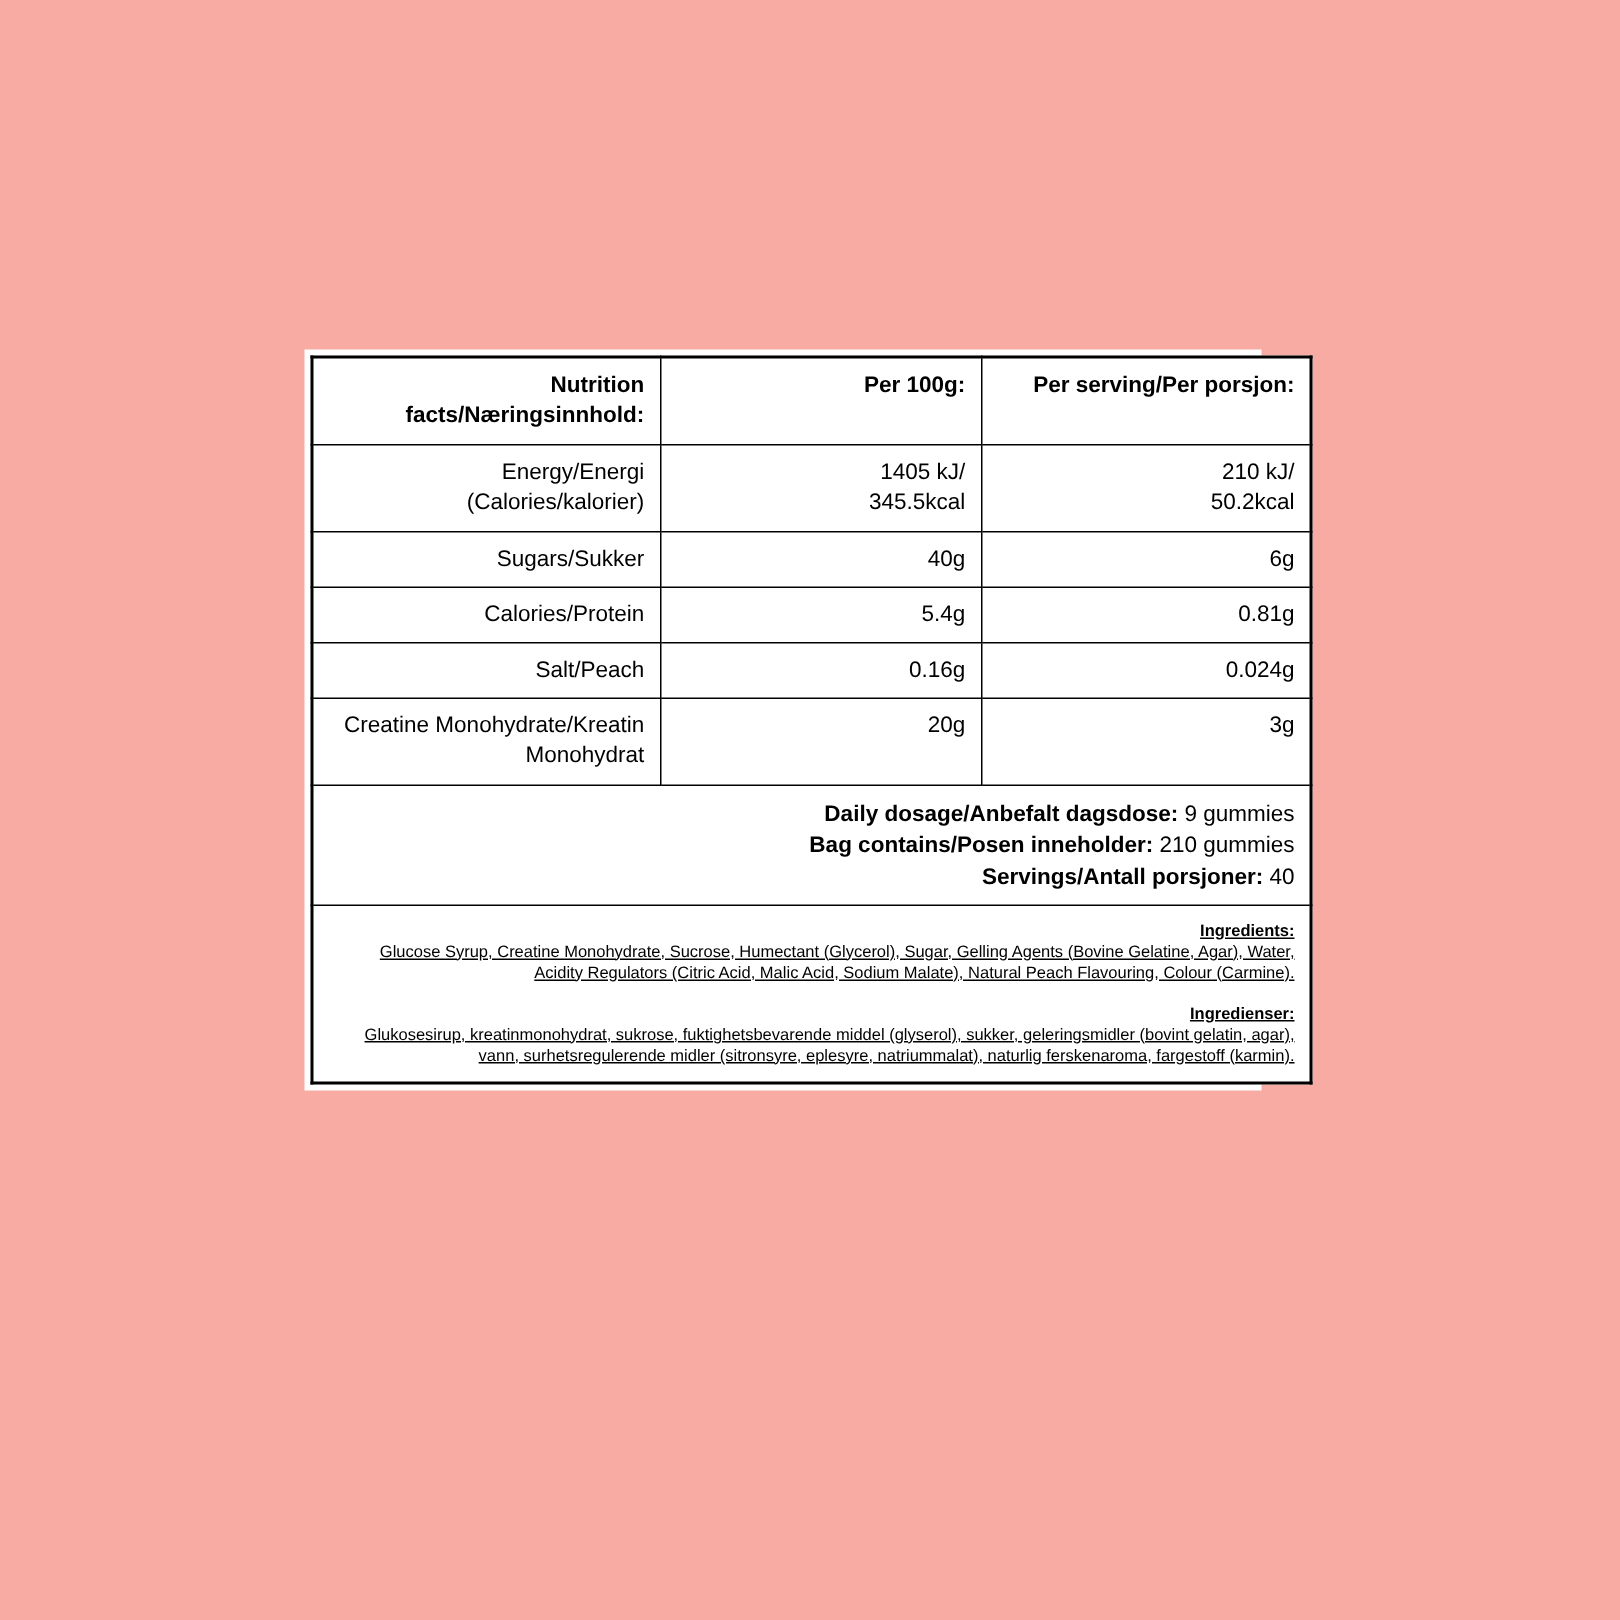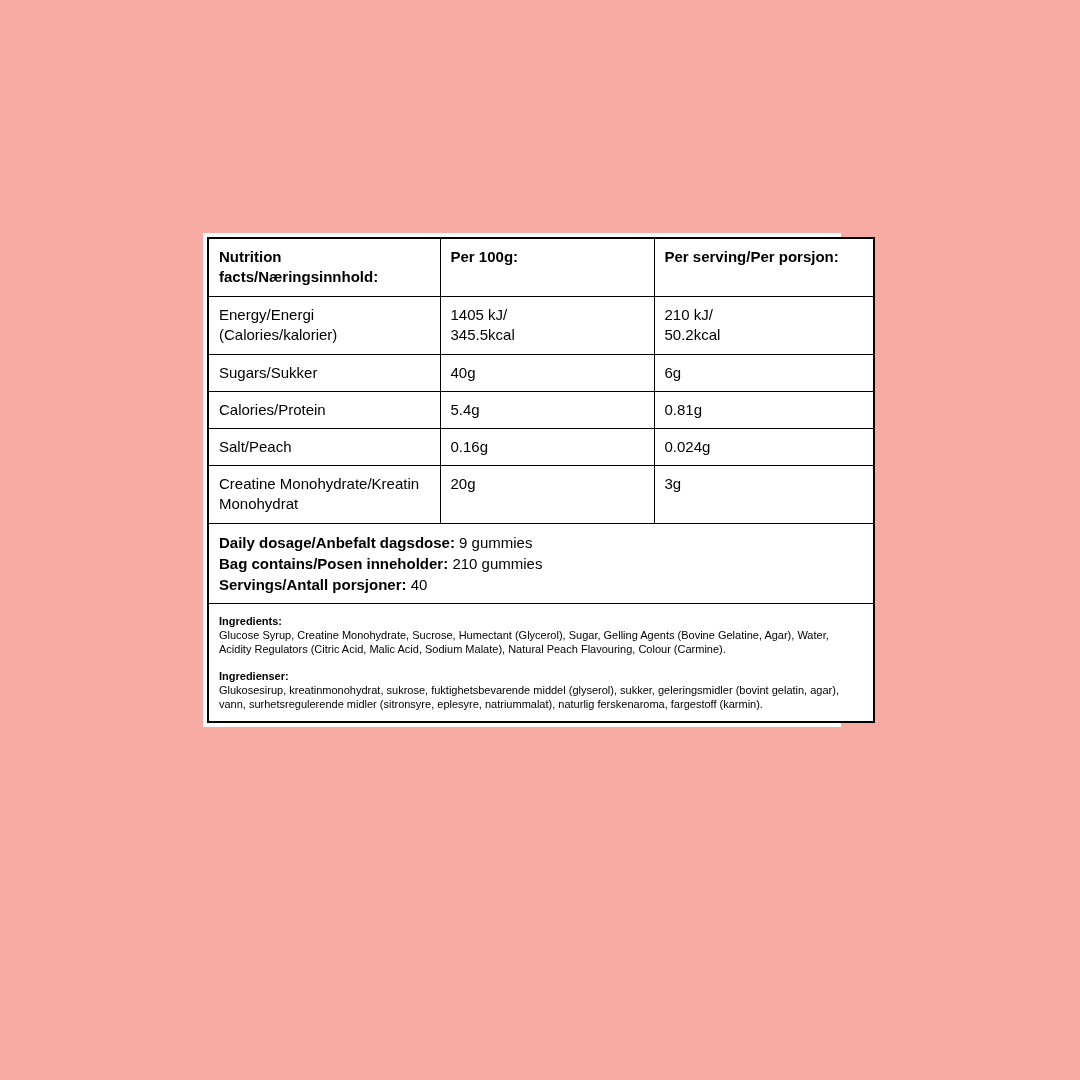--- a/index.html
+++ b/index.html
@@ -12,20 +12,21 @@
     overflow: hidden;
   }
   .stage { position: absolute; inset: 0; }
   .label-wrap {
     position: absolute;
     left: 207px;
     top: 237px;
     width: 630px;
     background: #e5e5e5;
     box-shadow: 0 0 0 4px #ffffff;
+    text-align: right;
   }
   table.nutrition {
     width: 100%;
     border-collapse: collapse;
     table-layout: fixed;
     border: 2px solid #000;
     background: #fff;
   }
   table.nutrition td {
     border: 1px solid #000;
@@ -36,21 +37,21 @@
     white-space: pre-line;
     overflow: hidden;
   }
   tr.h58 { height: 58px; }
   tr.h37 { height: 37px; }
   tr.head td { font-weight: bold; }
   tr.dosage-row { height: 80px; }
   tr.dosage-row td { white-space: normal; }
   .dosage-line { font-size: 15px; line-height: 21px; }
   .b { font-weight: bold; }
-  tr.ing-row { height: 112px; }
+  tr.ing-row { height: 112px; text-decoration: underline; }
   tr.ing-row td { padding: 10px 10px; white-space: normal; }
   .ing-title { font-size: 11px; font-weight: bold; line-height: 14px; }
   .ing-text { font-size: 11px; line-height: 14px; }
   .gap { margin-top: 13px; }
 </style>
 </head>
 <body>
 
 <div class="stage">
   <div class="label-wrap">

